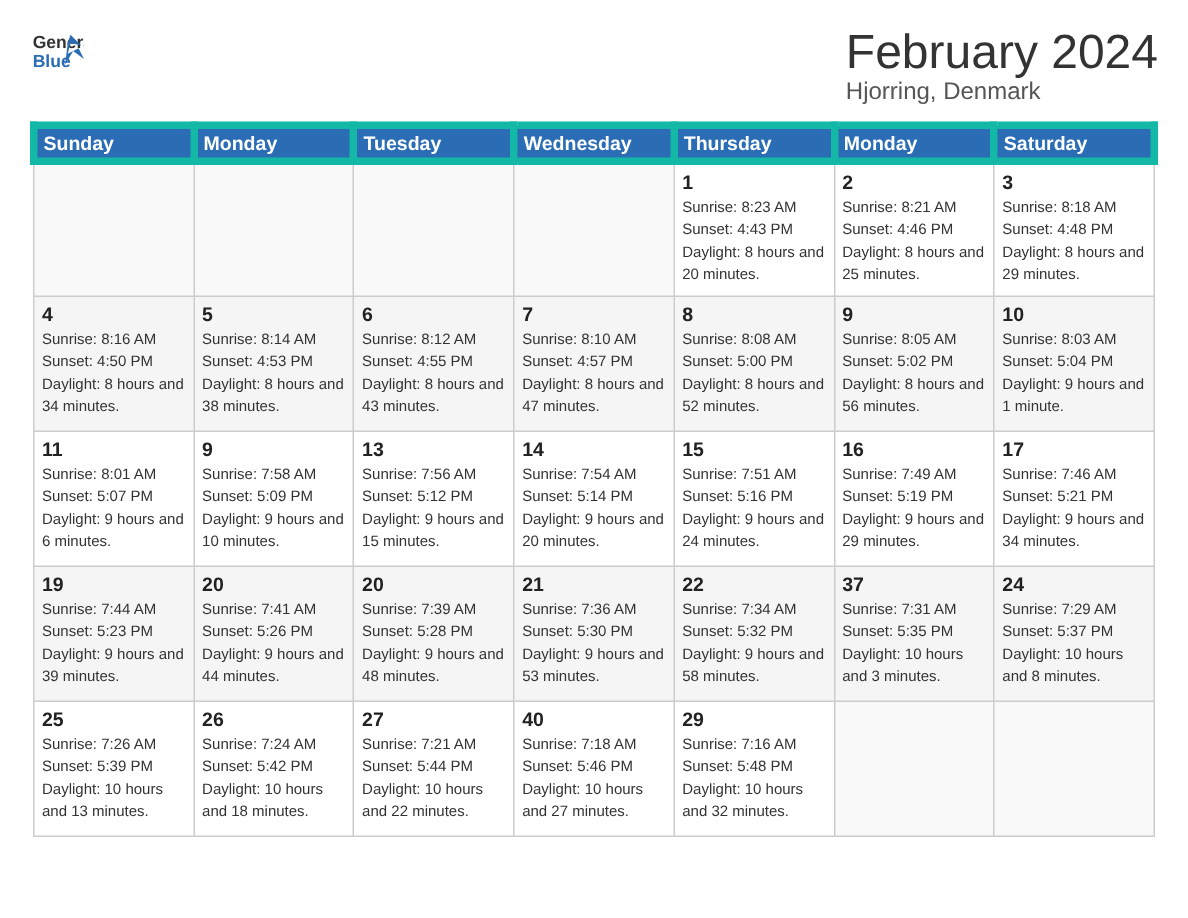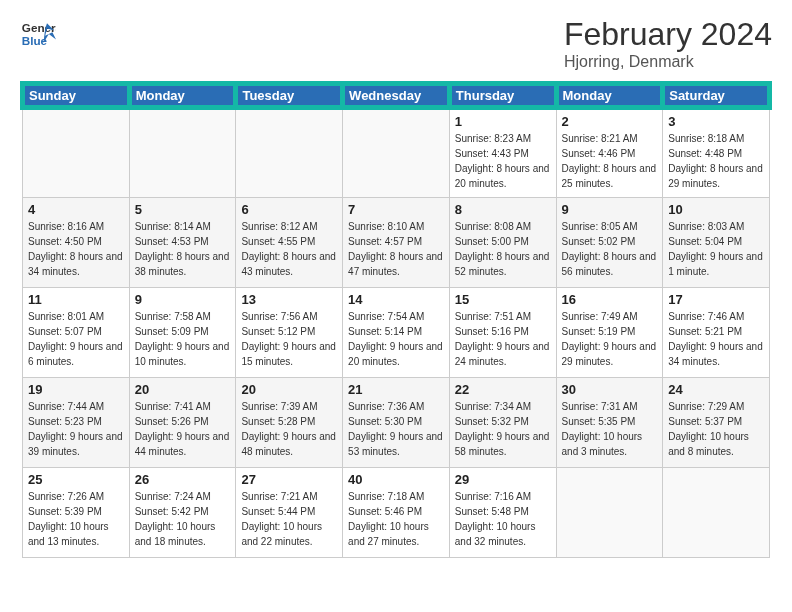--- a/index.html
+++ b/index.html
@@ -288,21 +288,21 @@
       </td>
         <td>
         <span class="day-number">22</span>
         <div class="day-info">
           Sunrise: 7:34 AM<br>
           Sunset: 5:32 PM<br>
           Daylight: 9 hours and 58 minutes.
         </div>
       </td>
         <td>
-        <span class="day-number">30</span>
+        <span class="day-number">37</span>
         <div class="day-info">
           Sunrise: 7:31 AM<br>
           Sunset: 5:35 PM<br>
           Daylight: 10 hours and 3 minutes.
         </div>
       </td>
         <td>
         <span class="day-number">24</span>
         <div class="day-info">
           Sunrise: 7:29 AM<br>

